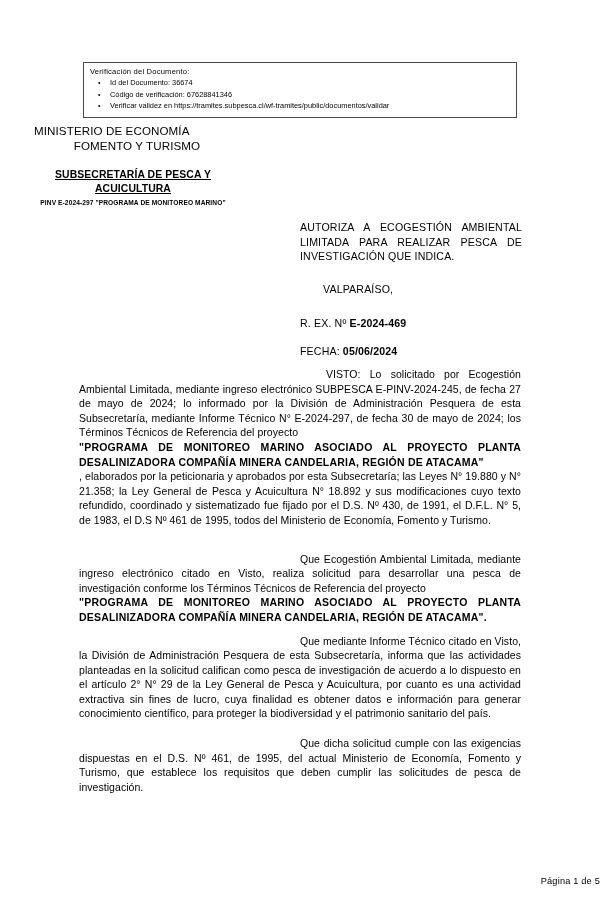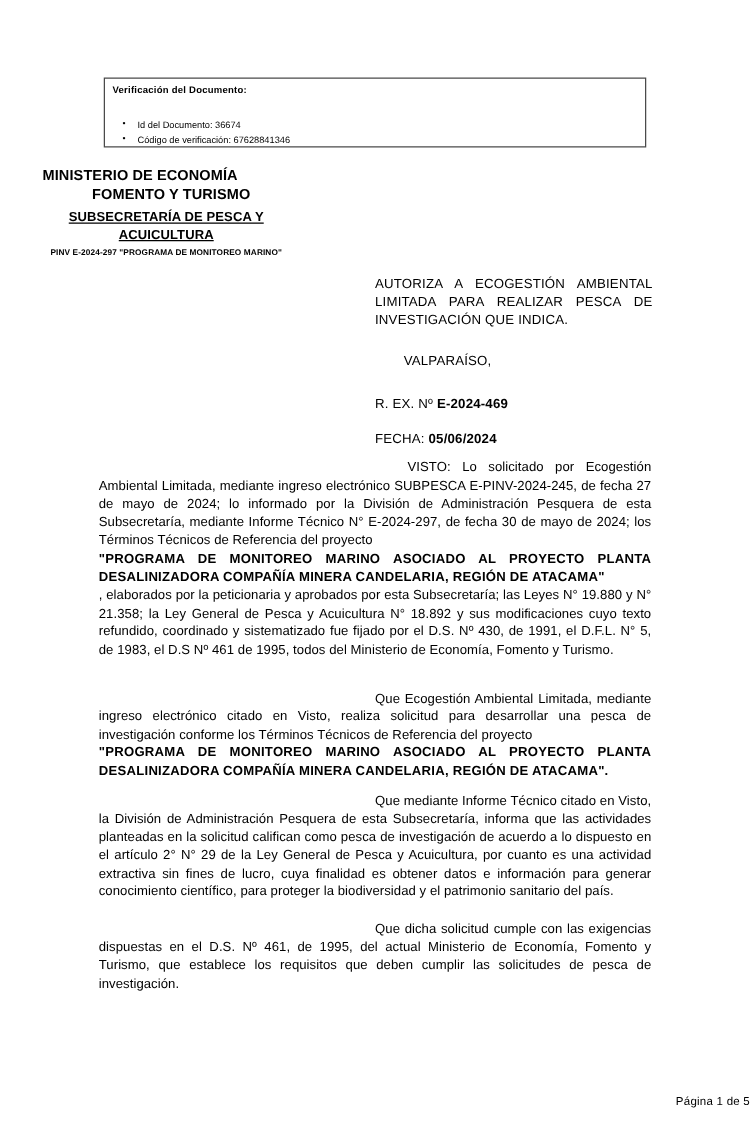--- a/index.html
+++ b/index.html
@@ -23,22 +23,22 @@
     top: 62px;
     width: 434px;
     height: 56px;
     border: 1px solid #4a4a4a;
     box-sizing: border-box;
     overflow: hidden;
     background: #ffffff;
   }
   #verification-box .vb-title {
     font-size: 7.6px;
-    font-weight: bold;
-    margin: 4px 0 18px 6px;
+    font-weight: normal;
+    margin: 4px 0 1px 6px;
     letter-spacing: .2px;
     white-space: nowrap;
   }
   #verification-box ul {
     list-style: none;
     margin: 0;
     padding: 0 0 0 26px;
   }
   #verification-box li {
     font-size: 7.4px;
@@ -50,24 +50,23 @@
     position: absolute;
     left: -12px;
     top: 0;
     font-size: 7px;
   }
 
   
   #ministry-header {
     position: absolute;
     left: 30px;
-    top: 133px;
+    top: 123px;
     width: 210px;
     text-align: center;
-    font-weight: bold;
   }
   #ministry-header .line1,
   #ministry-header .line2 {
     font-size: 11.6px;
     line-height: 15px;
     letter-spacing: .1px;
     white-space: nowrap;
   }
   #ministry-header .line1 { text-align: left; padding-left: 4px; }
   #ministry-header .line2 { text-align: center; padding-left: 4px; }
@@ -189,20 +188,24 @@
   <div class="vb-title">Verificación del Documento:</div>
   <ul>
     <li>
       <span class="bullet">•</span>
       <span>Id del Documento: 36674</span>
     </li>
     <li>
       <span class="bullet">•</span>
       <span>Código de verificación: 67628841346</span>
     </li>
+    <li>
+      <span class="bullet">•</span>
+      <span>Verificar validez en https://tramites.subpesca.cl/wf-tramites/public/documentos/validar</span>
+    </li>
   </ul>
 </div>
 
 <div id="ministry-header">
   <div class="line1">MINISTERIO DE ECONOMÍA</div>
   <div class="line2">FOMENTO Y TURISMO</div>
 </div>
 
 <div id="subsecretaria">SUBSECRETARÍA DE PESCA Y ACUICULTURA</div>
 <div id="pinv-line">PINV E-2024-297 "PROGRAMA DE MONITOREO MARINO"</div>

